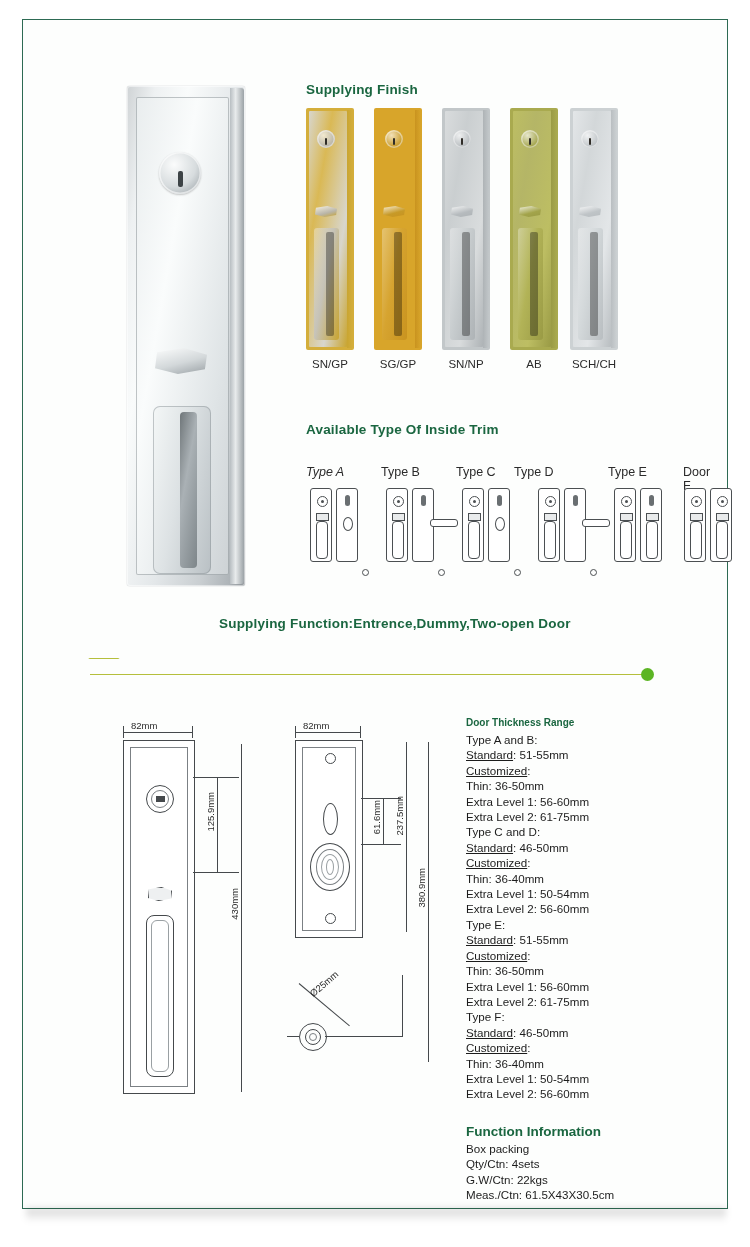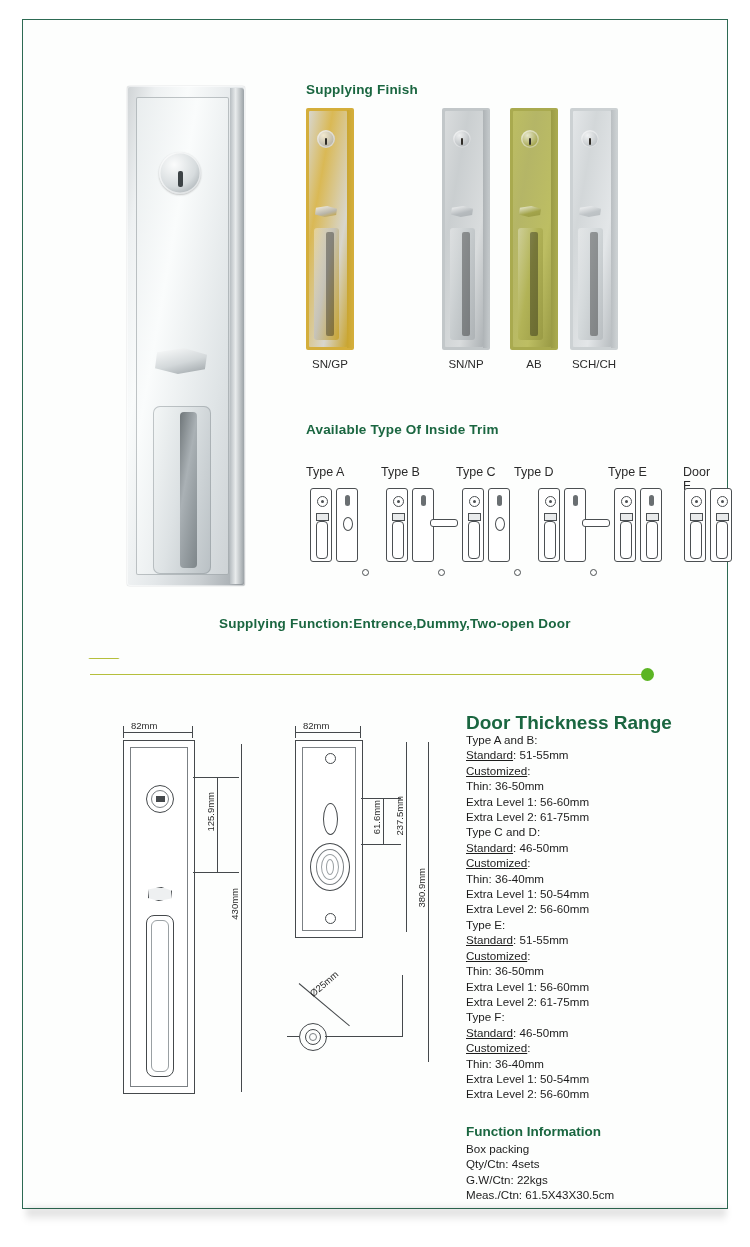--- a/index.html
+++ b/index.html
@@ -81,21 +81,21 @@
   .d2{left:250px;top:700px;width:180px;height:250px;}
   .d3{left:250px;top:955px;width:180px;height:110px;}
   .dplate{position:absolute;border:1.1px solid #45494c;background:#fff;}
   .dplate .bev{position:absolute;inset:6px;border:1.1px solid #7b8084;}
   .dline{position:absolute;background:#45494c;}
   .vlabel{position:absolute;writing-mode:vertical-rl;transform:rotate(180deg);font-size:9.5px;color:#2b2b2b;white-space:nowrap;}
   .hlabel{position:absolute;font-size:9.5px;color:#2b2b2b;white-space:nowrap;}
 
   
   .spec{position:absolute;left:443px;top:693px;width:225px;font-size:11.6px;color:#1c1c1c;line-height:15.4px;}
-  .spec .hd{color:#1a6640;font-weight:bold;font-size:19px;line-height:19px;}
+  .spec .hd{color:#1a6640;font-weight:bold;font-size:10px;line-height:19px;}
   .spec u{text-decoration:underline;}
   .pkg{position:absolute;left:443px;top:1102px;width:225px;font-size:11.6px;color:#1c1c1c;line-height:15.4px;}
   .pkg .hd{color:#1a6640;font-weight:bold;font-size:13.5px;line-height:19px;}
 </style>
 </head>
 <body>
 
 <div class="page">
 
   <div class="hero">
@@ -113,20 +113,30 @@
       <div class="fin" style="left: 0px;">
         <div class="body" style="background:#d4ae3b;">
           <div class="face" style="background:linear-gradient(100deg,#d8d6cd,#ffffff22 30%,#d8d6cd 70%,#c9a531);"></div>
           <div class="edge" style="background:linear-gradient(to right,#c9a531,#d4ae3b);"></div>
           <div class="k" style="background:radial-gradient(circle at 36% 30%,#ffffffaa,#b9b5a8 70%,#c9a531);"></div>
           <div class="t" style="background:linear-gradient(165deg,#ffffffcc,#b9b5a8 60%,#c9a531);"></div>
           <div class="g" style="background:linear-gradient(100deg,#ffffff55,#c6c3b8 45%,#c9a531);"></div>
         </div>
         <div class="fin-lbl">SN/GP</div>
       </div>
+      <div class="fin" style="left: 68px;">
+        <div class="body" style="background:#d8a52a;">
+          <div class="face" style="background:linear-gradient(100deg,#e5b councils,#ffffff22 30%,#e5b councils 70%,#c9931f);"></div>
+          <div class="edge" style="background:linear-gradient(to right,#c9931f,#d8a52a);"></div>
+          <div class="k" style="background:radial-gradient(circle at 36% 30%,#ffffffaa,#c79a28 70%,#c9931f);"></div>
+          <div class="t" style="background:linear-gradient(165deg,#ffffffcc,#c79a28 60%,#c9931f);"></div>
+          <div class="g" style="background:linear-gradient(100deg,#ffffff55,#d6a430 45%,#c9931f);"></div>
+        </div>
+        <div class="fin-lbl">SG/GP</div>
+      </div>
       <div class="fin" style="left: 204px;">
         <div class="body" style="background:#a9aa4f;">
           <div class="face" style="background:linear-gradient(100deg,#bdbe63,#ffffff22 30%,#bdbe63 70%,#9a9b45);"></div>
           <div class="edge" style="background:linear-gradient(to right,#9a9b45,#a9aa4f);"></div>
           <div class="k" style="background:radial-gradient(circle at 36% 30%,#ffffffaa,#a3a44b 70%,#9a9b45);"></div>
           <div class="t" style="background:linear-gradient(165deg,#ffffffcc,#a3a44b 60%,#9a9b45);"></div>
           <div class="g" style="background:linear-gradient(100deg,#ffffff55,#b2b357 45%,#9a9b45);"></div>
         </div>
         <div class="fin-lbl">AB</div>
       </div>
@@ -147,21 +157,21 @@
           <div class="k" style="background:radial-gradient(circle at 36% 30%,#ffffffaa,#bfc4c7 70%,#b9bec1);"></div>
           <div class="t" style="background:linear-gradient(165deg,#ffffffcc,#bfc4c7 60%,#b9bec1);"></div>
           <div class="g" style="background:linear-gradient(100deg,#ffffff55,#d3d8da 45%,#b9bec1);"></div>
         </div>
         <div class="fin-lbl">SCH/CH</div>
       </div>
     </div>
 
   <div class="sec-trim h-green">Available Type Of Inside Trim</div>
   <div class="trim-labels">
-      <span style="left: 8px;">Type A</span>
+      <span style="left: 8px; font-style: italic;">Type A</span>
       <span style="left: 83px;">Type B</span>
       <span style="left: 158px;">Type C</span>
       <span style="left: 216px;">Type D</span>
       <span style="left: 310px;">Type E</span>
       <span style="left: 385px;">Door F</span>
     </div>
   <div class="trim-figs">
       <div class="tp" style="left: 12px;">
         <div class="rose"></div>
         <div class="tb"></div>

